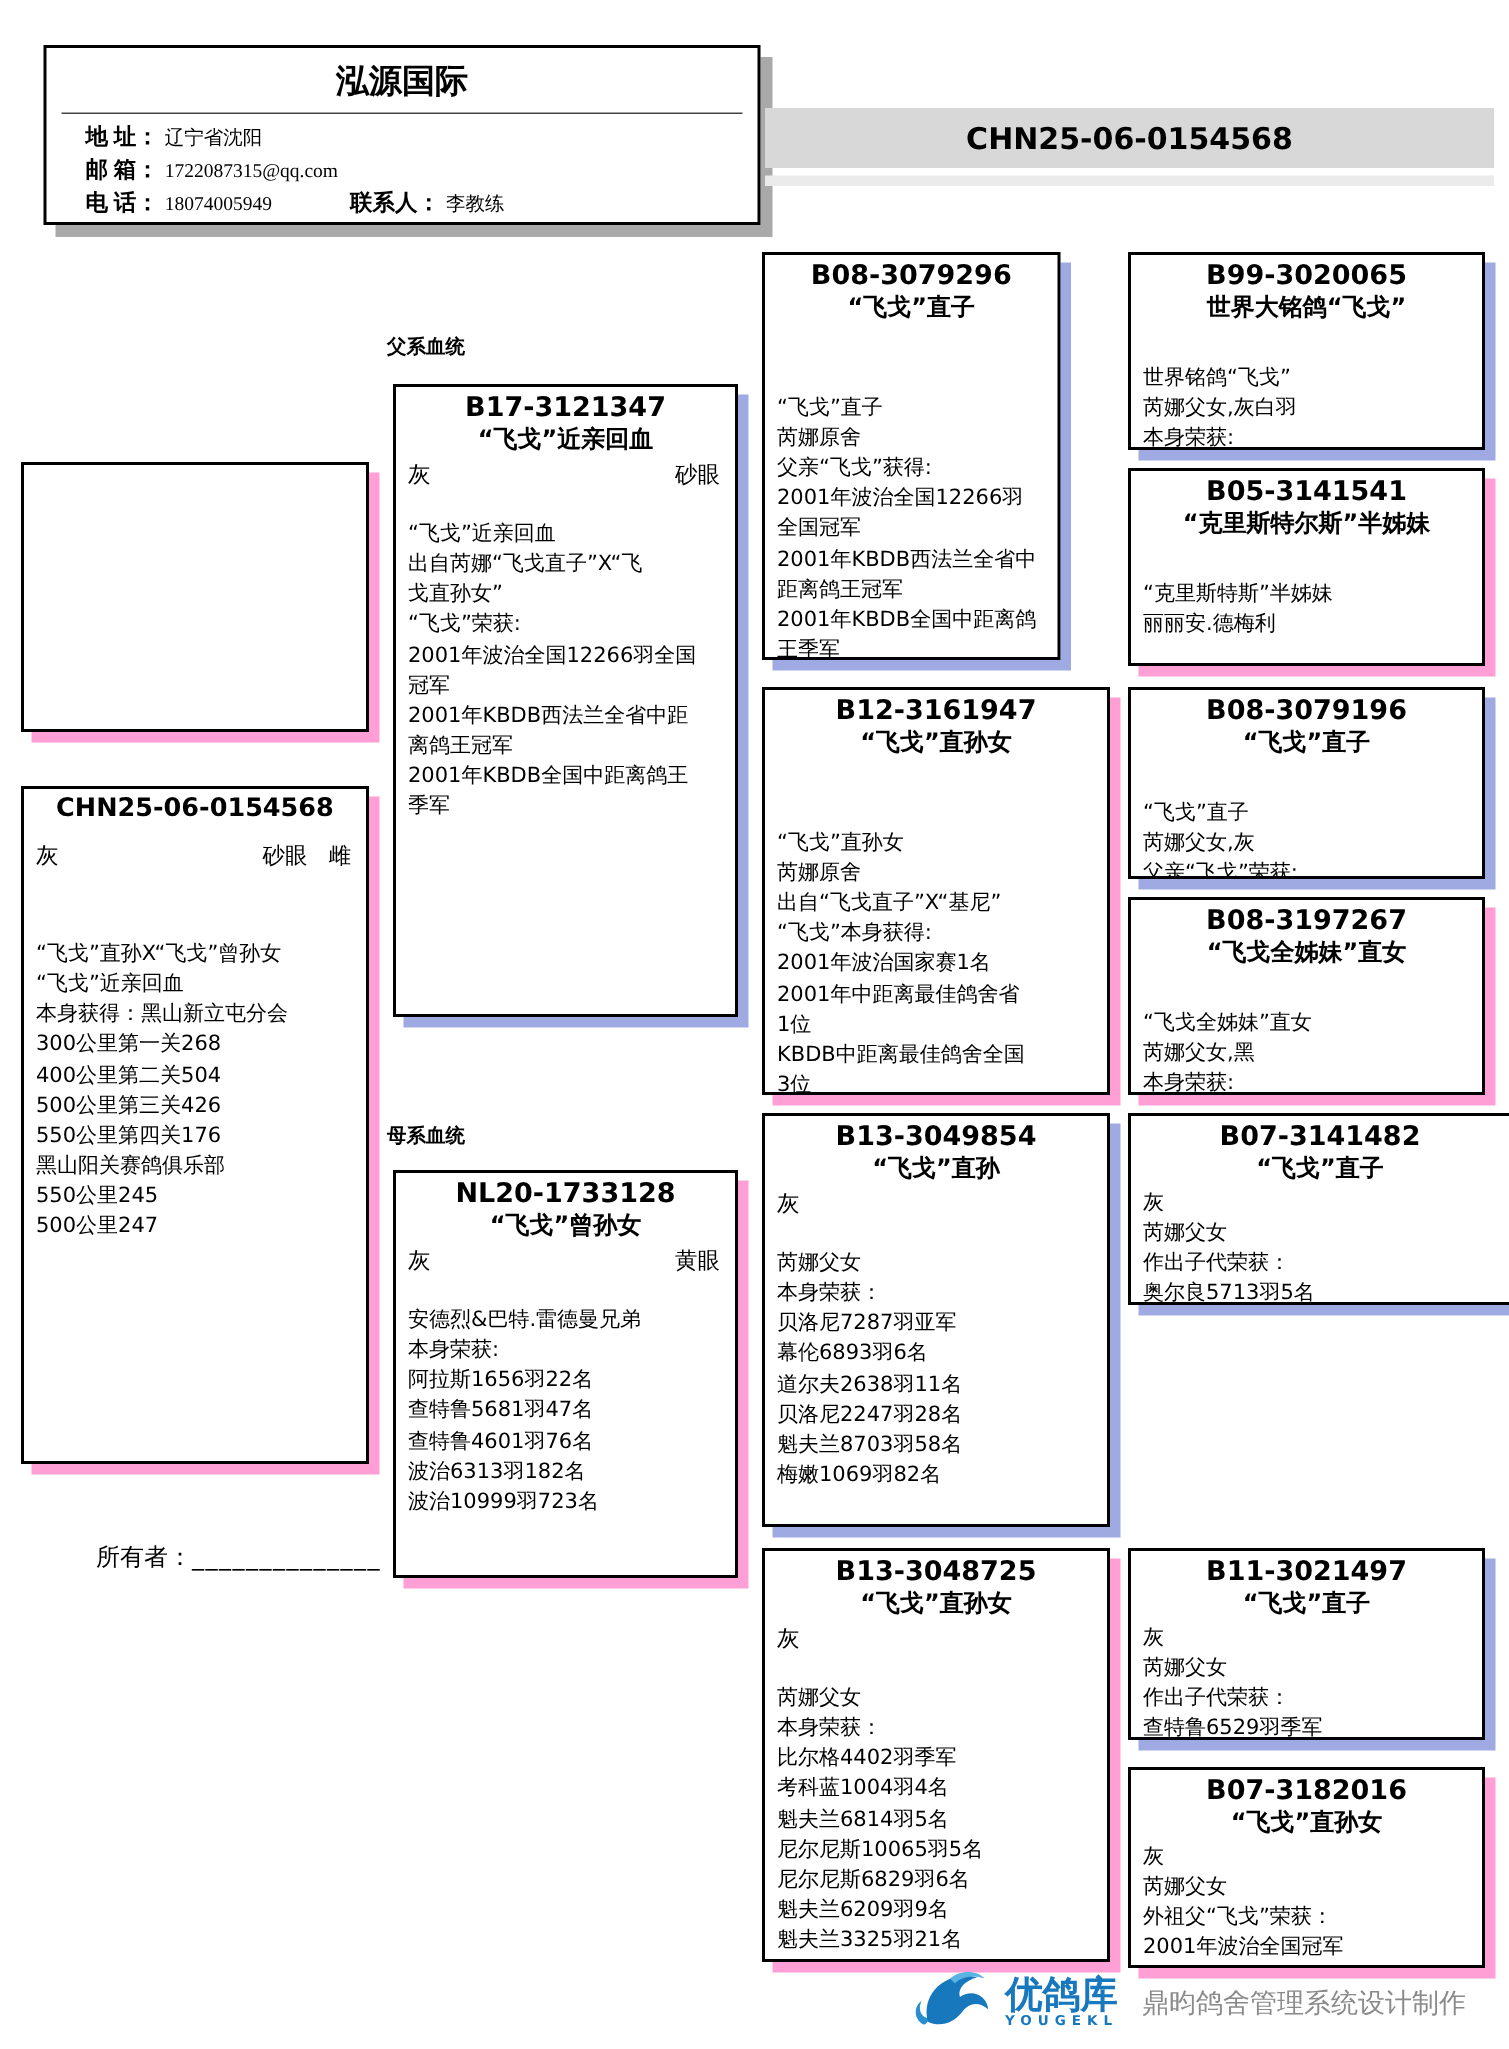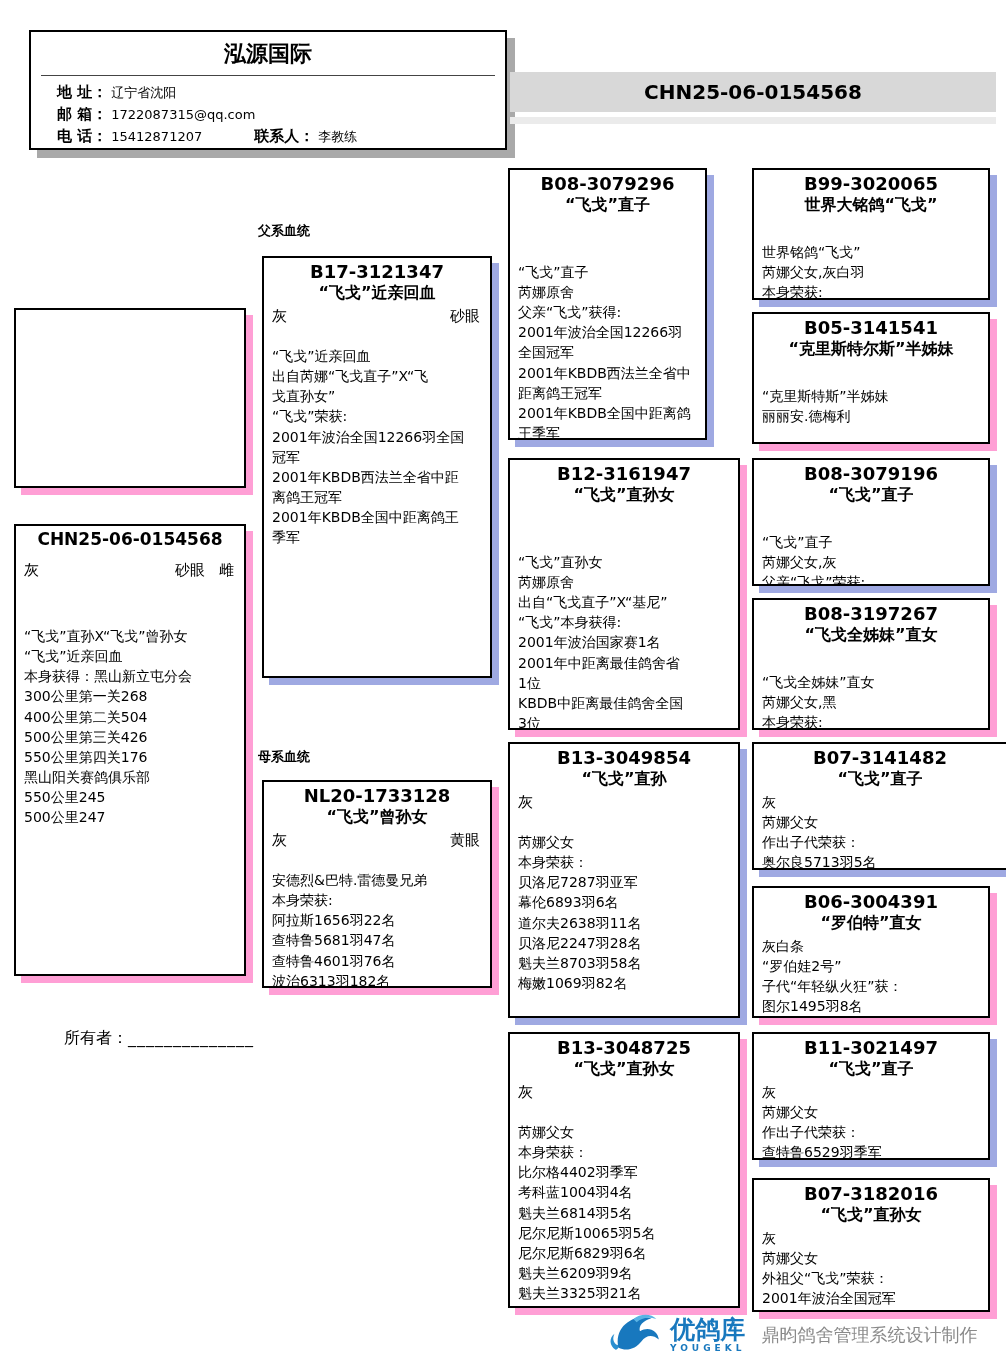--- a/index.html
+++ b/index.html
@@ -10,21 +10,21 @@
   html,body{background:#fff;}
   #page{position:relative;width:1006px;height:1366px;background:#ffffff;overflow:hidden;
         font-family:"DejaVu Sans","Liberation Sans",sans-serif;color:#000;}
 
   
   .hdr{position:absolute;left:18px;top:30px;width:478px;height:120px;background:#fff;
        border:2px solid #000;box-shadow:8px 8px 0 var(--header-shadow);margin-left:11px;}
   .hdr-title{font-size:22px;font-weight:bold;text-align:center;padding:7px 0 6px 0;
              margin:0 10px;border-bottom:1px solid #444;}
   .hdr-rows{padding:5px 0 0 26px;}
-  .hrow{line-height:21px;white-space:nowrap;}
+  .hrow{line-height:21px;white-space:nowrap;font-family:Liberation Serif, serif;}
   .hlabel{font-weight:bold;font-size:15px;}
   .hval{font-size:13px;margin-left:4px;}
   .hlabel.contact{margin-left:52px;}
 
   
   .banner{position:absolute;left:510px;top:72px;width:486px;height:40px;background:var(--banner-bg);
           text-align:center;font-size:20px;font-weight:bold;line-height:40px;}
   .banner-sub{position:absolute;left:510px;top:117px;width:486px;height:7px;background:#ebebeb;}
 
   
@@ -67,21 +67,21 @@
   <div class="hdr">
     <div class="hdr-title">泓源国际</div>
     <div class="hdr-rows">
       <div class="hrow">
         <span class="hlabel">地 址：</span><span class="hval">辽宁省沈阳</span>
       </div>
       <div class="hrow">
         <span class="hlabel">邮 箱：</span><span class="hval">1722087315@qq.com</span>
       </div>
       <div class="hrow">
-        <span class="hlabel">电 话：</span><span class="hval">15412871207</span><span class="hlabel contact">联系人：</span><span class="hval">李教练</span>
+        <span class="hlabel">电 话：</span><span class="hval">18074005949</span><span class="hlabel contact">联系人：</span><span class="hval">李教练</span>
       </div>
     </div>
   </div>
 
   <div class="banner">
     <span>CHN25-06-0154568</span>
   </div>
   <div class="banner-sub"></div>
 
   <div class="photo-box"></div>
@@ -128,21 +128,21 @@
 戈直孙女”
 “飞戈”荣获:
 2001年波治全国12266羽全国
 冠军
 2001年KBDB西法兰全省中距
 离鸽王冠军
 2001年KBDB全国中距离鸽王
 季军</div>
   </div>
 
-  <div class="pbox f" style="left:262px;top:780px;width:230px;height:208px;">
+  <div class="pbox f" style="left:262px;top:780px;width:230px;height:272px;">
     <div class="pb-ring">NL20-1733128</div>
     <div class="pb-name">“飞戈”曾孙女</div>
     <div class="pb-traits">
       <span>灰</span>
       <span class="rgt">
           <span>黄眼</span>
         </span>
     </div>
     <div class="pb-body gap-sm">安德烈&amp;巴特.雷德曼兄弟
 本身荣获:
@@ -247,28 +247,20 @@
 
   <div class="pbox m" style="left:752px;top:742px;width:256px;height:128px;">
     <div class="pb-ring">B07-3141482</div>
     <div class="pb-name">“飞戈”直子</div>
     <div class="pb-body">灰
 芮娜父女
 作出子代荣获：
 奥尔良5713羽5名</div>
   </div>
 
-  <div class="pbox f" style="left:752px;top:886px;width:238px;height:132px;">
-    <div class="pb-ring">B06-3004391</div>
-    <div class="pb-name">“罗伯特”直女</div>
-    <div class="pb-body">灰白条
-“罗伯娃2号”
-子代“年轻纵火狂”获：
-图尔1495羽8名</div>
-  </div>
 
   <div class="pbox m" style="left:752px;top:1032px;width:238px;height:128px;">
     <div class="pb-ring">B11-3021497</div>
     <div class="pb-name">“飞戈”直子</div>
     <div class="pb-body">灰
 芮娜父女
 作出子代荣获：
 查特鲁6529羽季军</div>
   </div>
 

